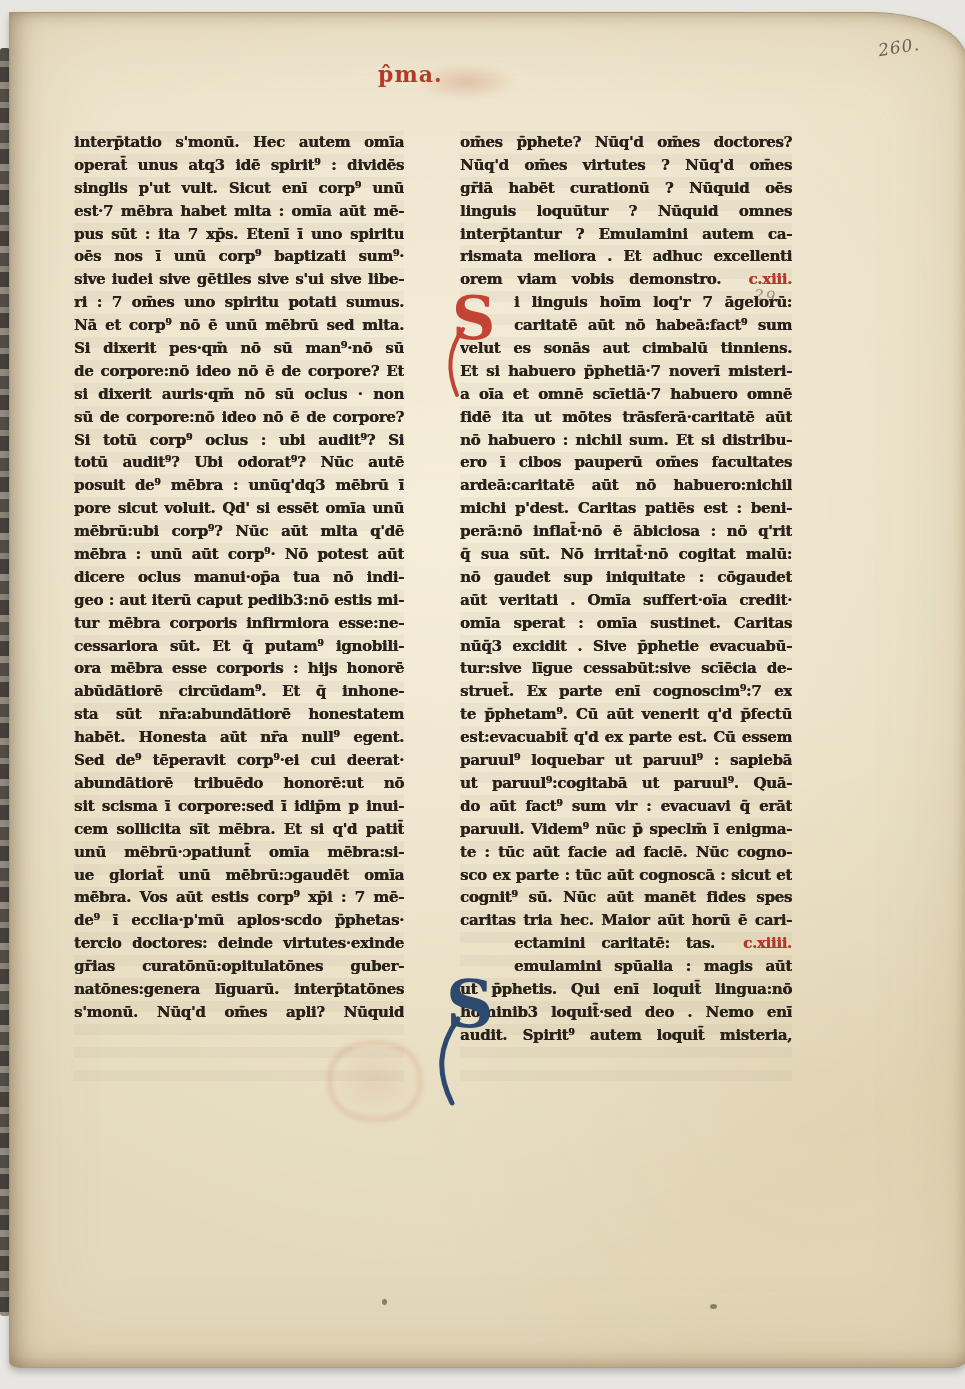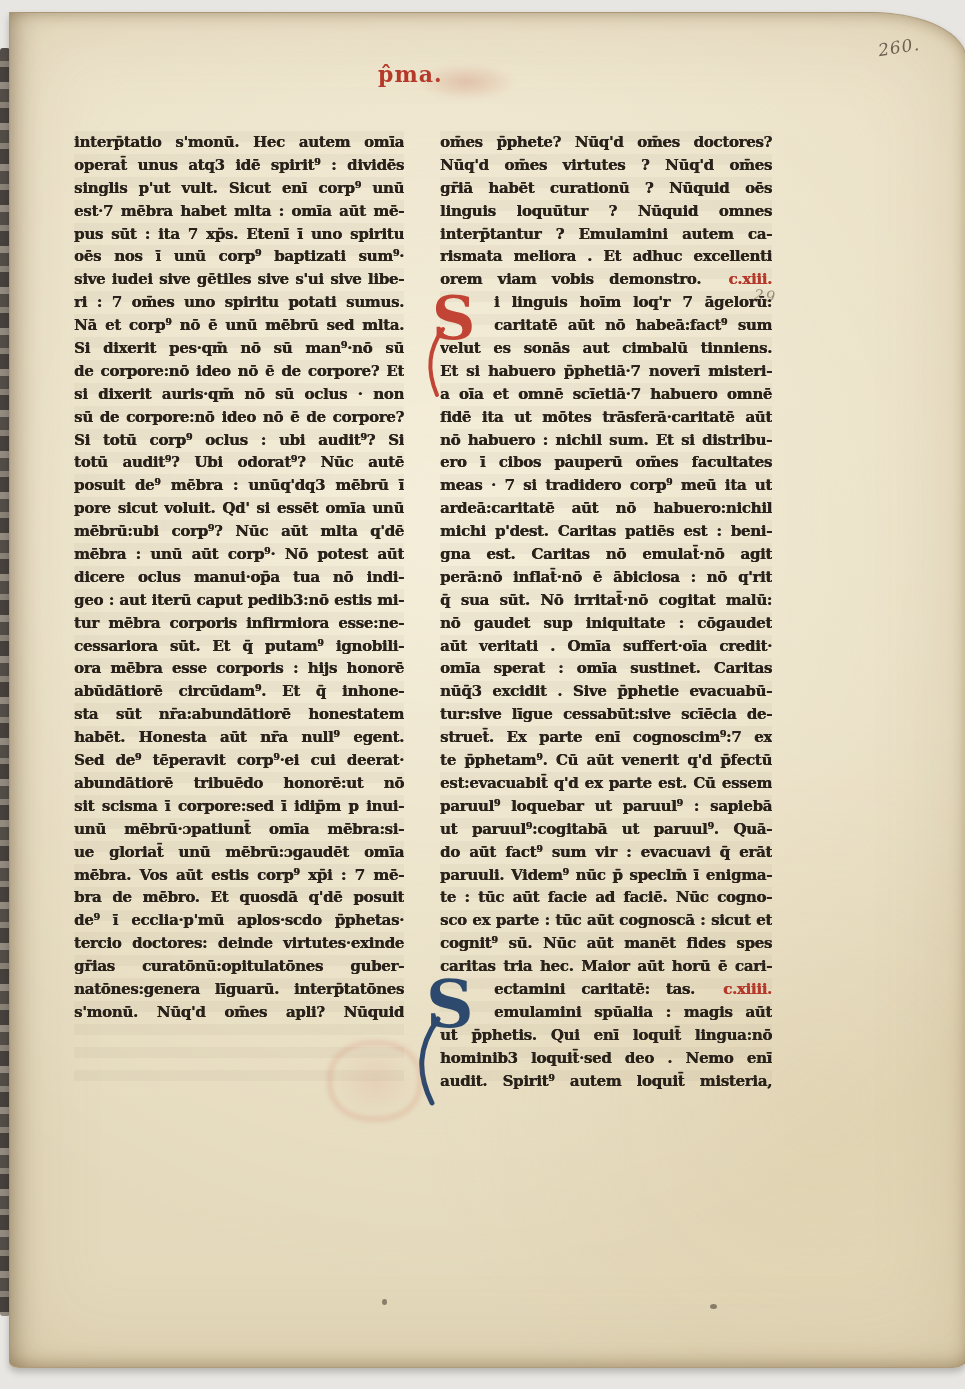--- a/index.html
+++ b/index.html
@@ -31,21 +31,21 @@
   .running-head{position:absolute;left:368px;top:48px;color:#b5392a;font-weight:700;
     font-size:22px;letter-spacing:1px;}
   .folio{position:absolute;left:868px;top:24px;color:#6e6051;font-style:italic;
     font-size:17px;transform:rotate(-9deg);letter-spacing:1px;}
   .pencil-note{position:absolute;left:744px;top:274px;color:rgba(125,115,95,.75);
     font-style:italic;font-size:15px;transform:rotate(6deg);letter-spacing:2px;}
 
   
   .col-wrap{position:absolute;top:118px;height:962px;}
   .col-left{left:64px;width:330px;}
-  .col-right{left:430px;width:332px;}
+  .col-right{left:450px;width:332px;}
   .column{position:absolute;inset:0;
     background:repeating-linear-gradient(180deg,rgba(105,92,75,.05) 0 11px,rgba(0,0,0,0) 11px 22.9px);}
   .line{height:22.9px;line-height:22.9px;font-size:15px;font-weight:700;color:#29221b;
     letter-spacing:-.3px;word-spacing:.5px;text-align:justify;text-align-last:justify;
     overflow:hidden;text-shadow:.35px 0 0 currentColor;}
   .line .red{color:#b5392a;text-shadow:.3px 0 0 currentColor;margin-left:12px;}
   .line.indent{padding-left:54px;}
 
   
   .initial{position:absolute;overflow:visible;}
@@ -103,24 +103,24 @@
           <div class="line">geo : aut iterū caput pedib3:nō estis mi-</div>
           <div class="line">tur mēbra corporis infirmiora esse:ne-</div>
           <div class="line">cessariora sūt. Et q̄ putam⁹ ignobili-</div>
           <div class="line">ora mēbra esse corporis : hijs honorē</div>
           <div class="line">abūdātiorē circūdam⁹. Et q̄ inhone-</div>
           <div class="line">sta sūt nr̄a:abundātiorē honestatem</div>
           <div class="line">habēt. Honesta aūt nr̄a null⁹ egent.</div>
           <div class="line">Sed de⁹ tēperavit corp⁹·ei cui deerat·</div>
           <div class="line">abundātiorē tribuēdo honorē:ut nō</div>
           <div class="line">sit scisma ī corpore:sed ī idip̄m p inui-</div>
+          <div class="line">cem sollicita sīt mēbra. Et si q'd patit̄</div>
           <div class="line">unū mēbrū·ɔpatiunt̄ omīa mēbra:si-</div>
           <div class="line">ue gloriat̄ unū mēbrū:ɔgaudēt omīa</div>
           <div class="line">mēbra. Vos aūt estis corp⁹ xp̄i : 7 mē-</div>
-          <div class="line">bra de mēbro. Et quosdā q'dē posuit</div>
           <div class="line">de⁹ ī ecclia·p'mū aplos·scdo p̄phetas·</div>
           <div class="line">tercio doctores: deinde virtutes·exinde</div>
           <div class="line">gr̄ias curatōnū:opitulatōnes guber-</div>
           <div class="line">natōnes:genera līguarū. interp̄tatōnes</div>
           <div class="line">s'monū. Nūq'd om̄es apli? Nūquid</div>
         </div>
     </div>
 
     <div class="col-wrap col-right">
       <div class="column">
@@ -132,24 +132,22 @@
           <div class="line">rismata meliora . Et adhuc excellenti</div>
           <div class="line"><span>orem viam vobis demonstro. </span><span class="red">c.xiii.</span></div>
           <div class="line indent"><span>i linguis hoīm loq'r 7 āgelorū:</span></div>
           <div class="line indent"><span>caritatē aūt nō habeā:fact⁹ sum</span></div>
           <div class="line">velut es sonās aut cimbalū tinniens.</div>
           <div class="line">Et si habuero p̄phetiā·7 noverī misteri-</div>
           <div class="line">a oīa et omnē scīetiā·7 habuero omnē</div>
           <div class="line">fidē ita ut mōtes trāsferā·caritatē aūt</div>
           <div class="line">nō habuero : nichil sum. Et si distribu-</div>
           <div class="line">ero ī cibos pauperū om̄es facultates</div>
-          <div class="line">meas · 7 si tradidero corp⁹ meū ita ut</div>
           <div class="line">ardeā:caritatē aūt nō habuero:nichil</div>
           <div class="line">michi p'dest. Caritas patiēs est : beni-</div>
-          <div class="line">gna est. Caritas nō emulat̄·nō agit</div>
           <div class="line">perā:nō inflat̄·nō ē ābiciosa : nō q'rit</div>
           <div class="line">q̄ sua sūt. Nō irritat̄·nō cogitat malū:</div>
           <div class="line">nō gaudet sup iniquitate : cōgaudet</div>
           <div class="line">aūt veritati . Omīa suffert·oīa credit·</div>
           <div class="line">omīa sperat : omīa sustinet. Caritas</div>
           <div class="line">nūq̄3 excidit . Sive p̄phetie evacuabū-</div>
           <div class="line">tur:sive līgue cessabūt:sive scīēcia de-</div>
           <div class="line">struet̄. Ex parte enī cognoscim⁹:7 ex par-</div>
           <div class="line">te p̄phetam⁹. Cū aūt venerit q'd p̄fectū</div>
           <div class="line">est:evacuabit̄ q'd ex parte est. Cū essem</div>

